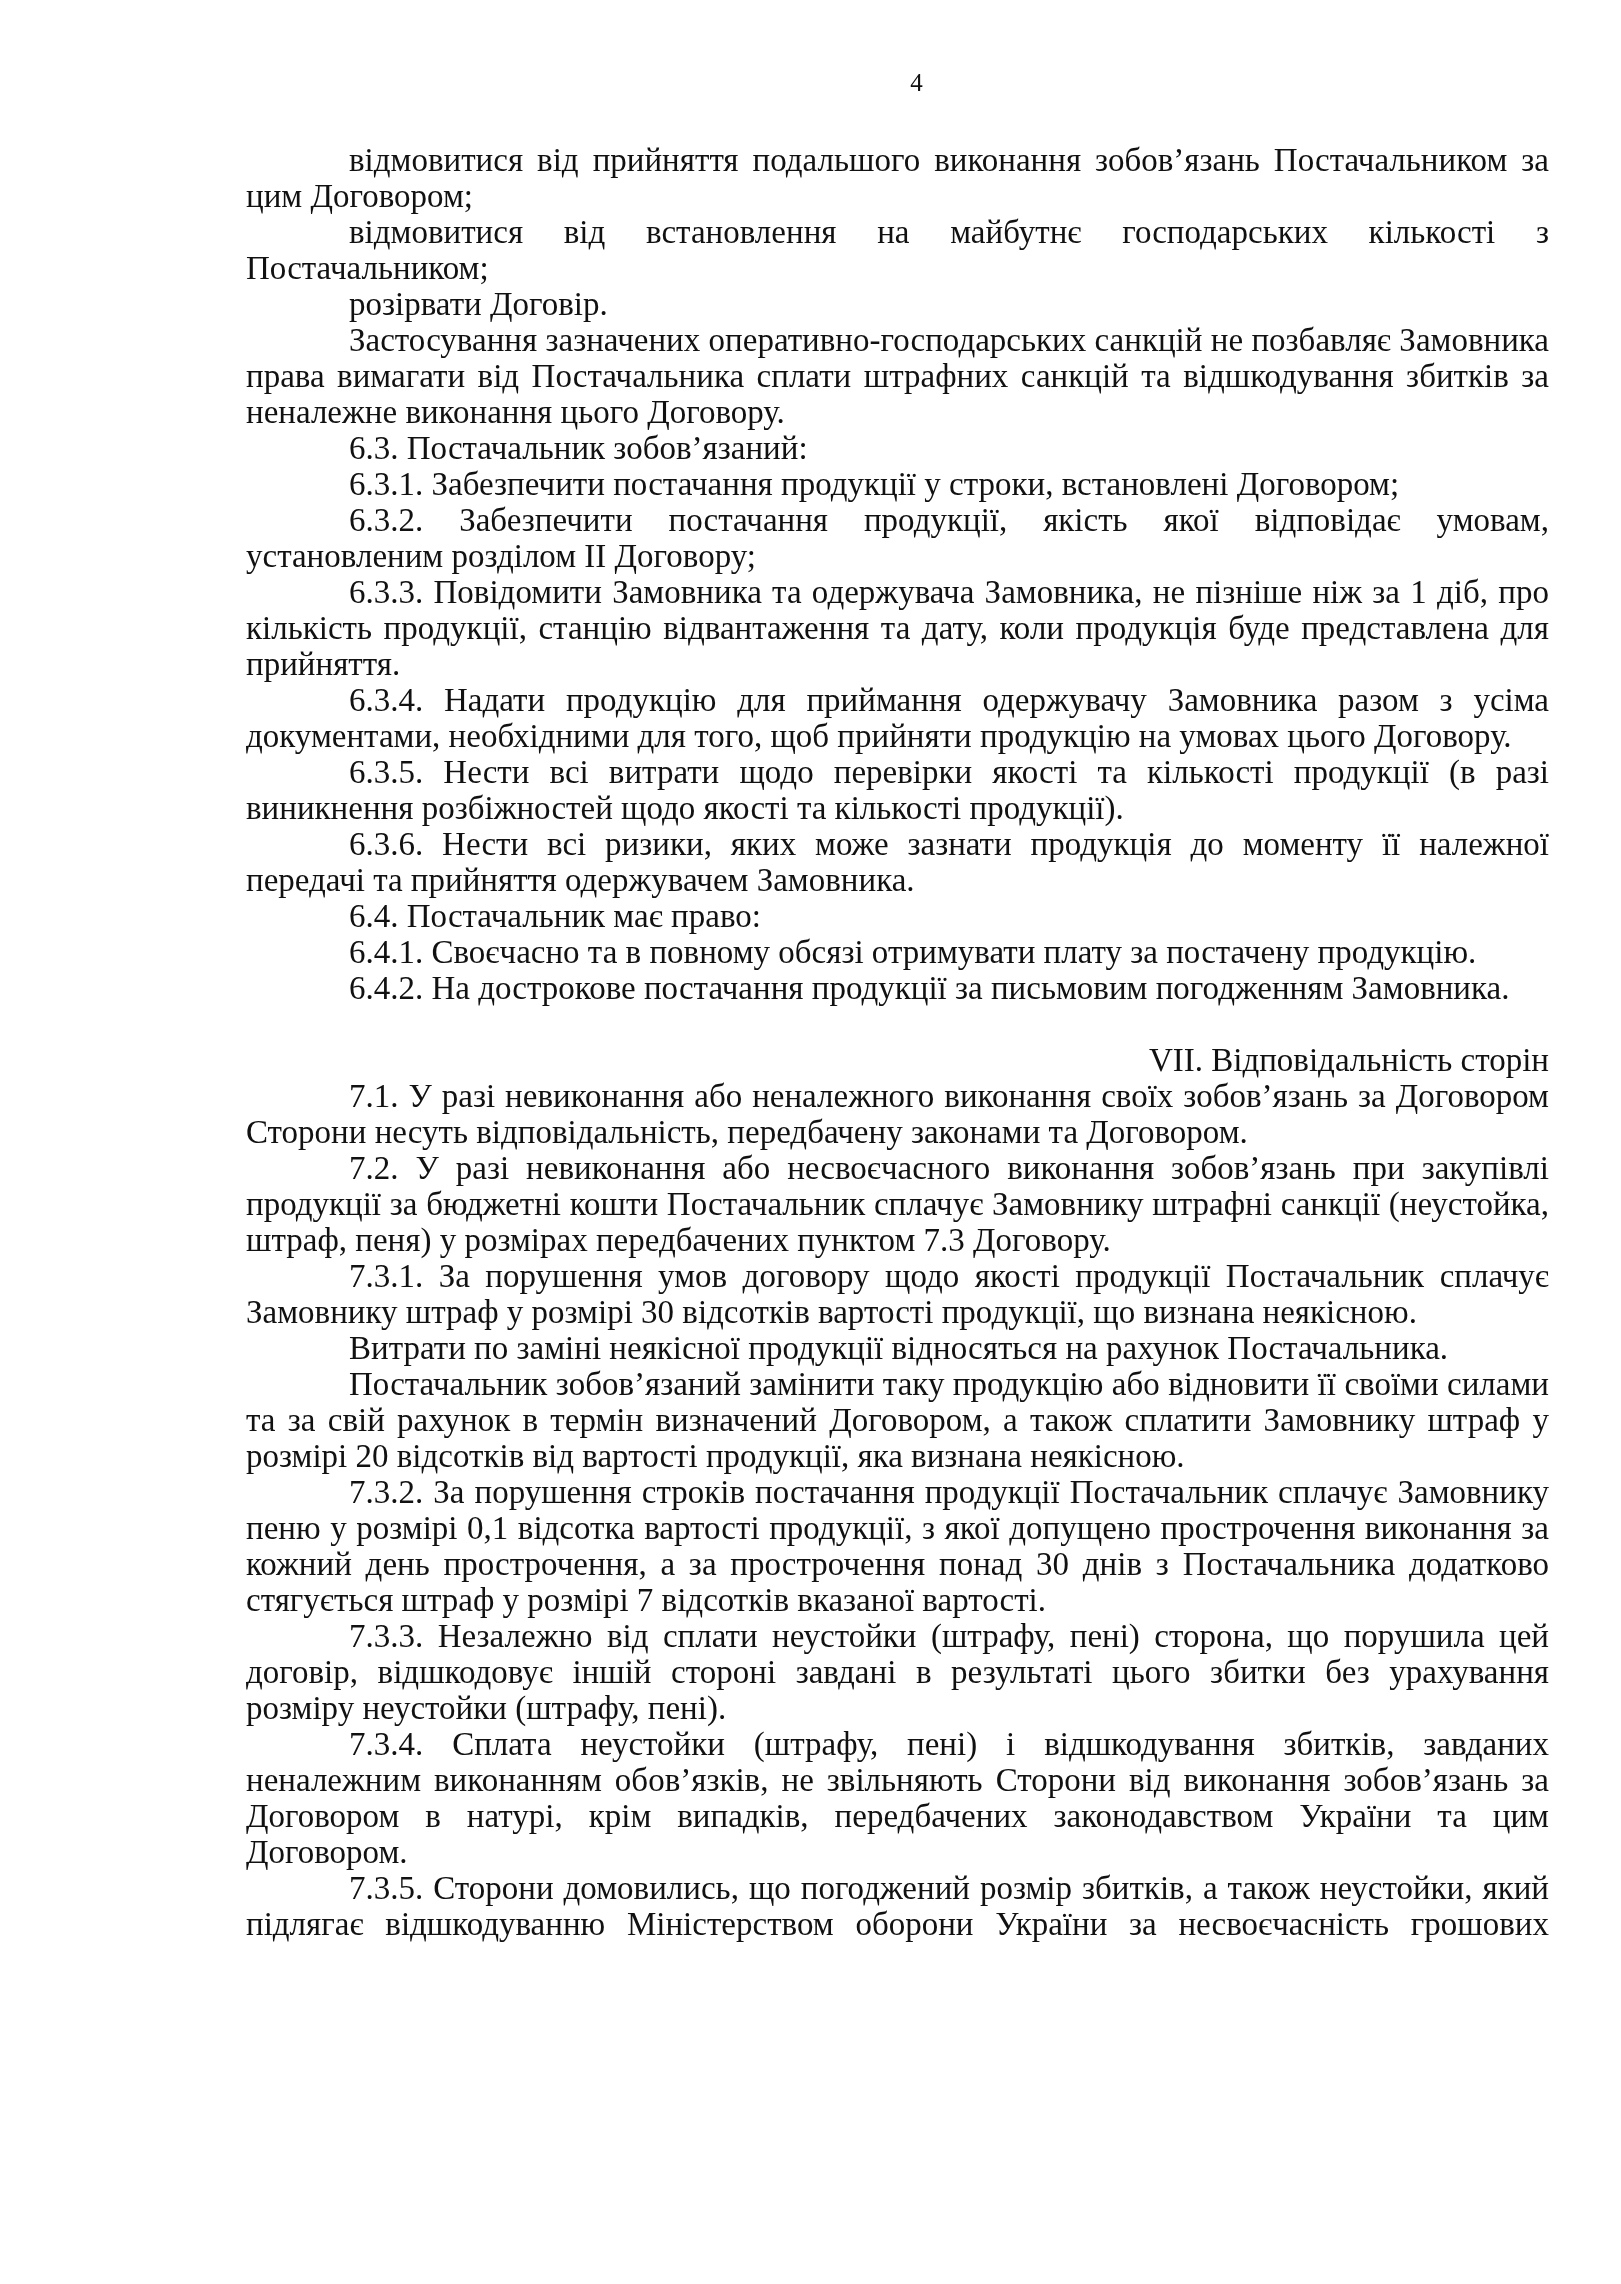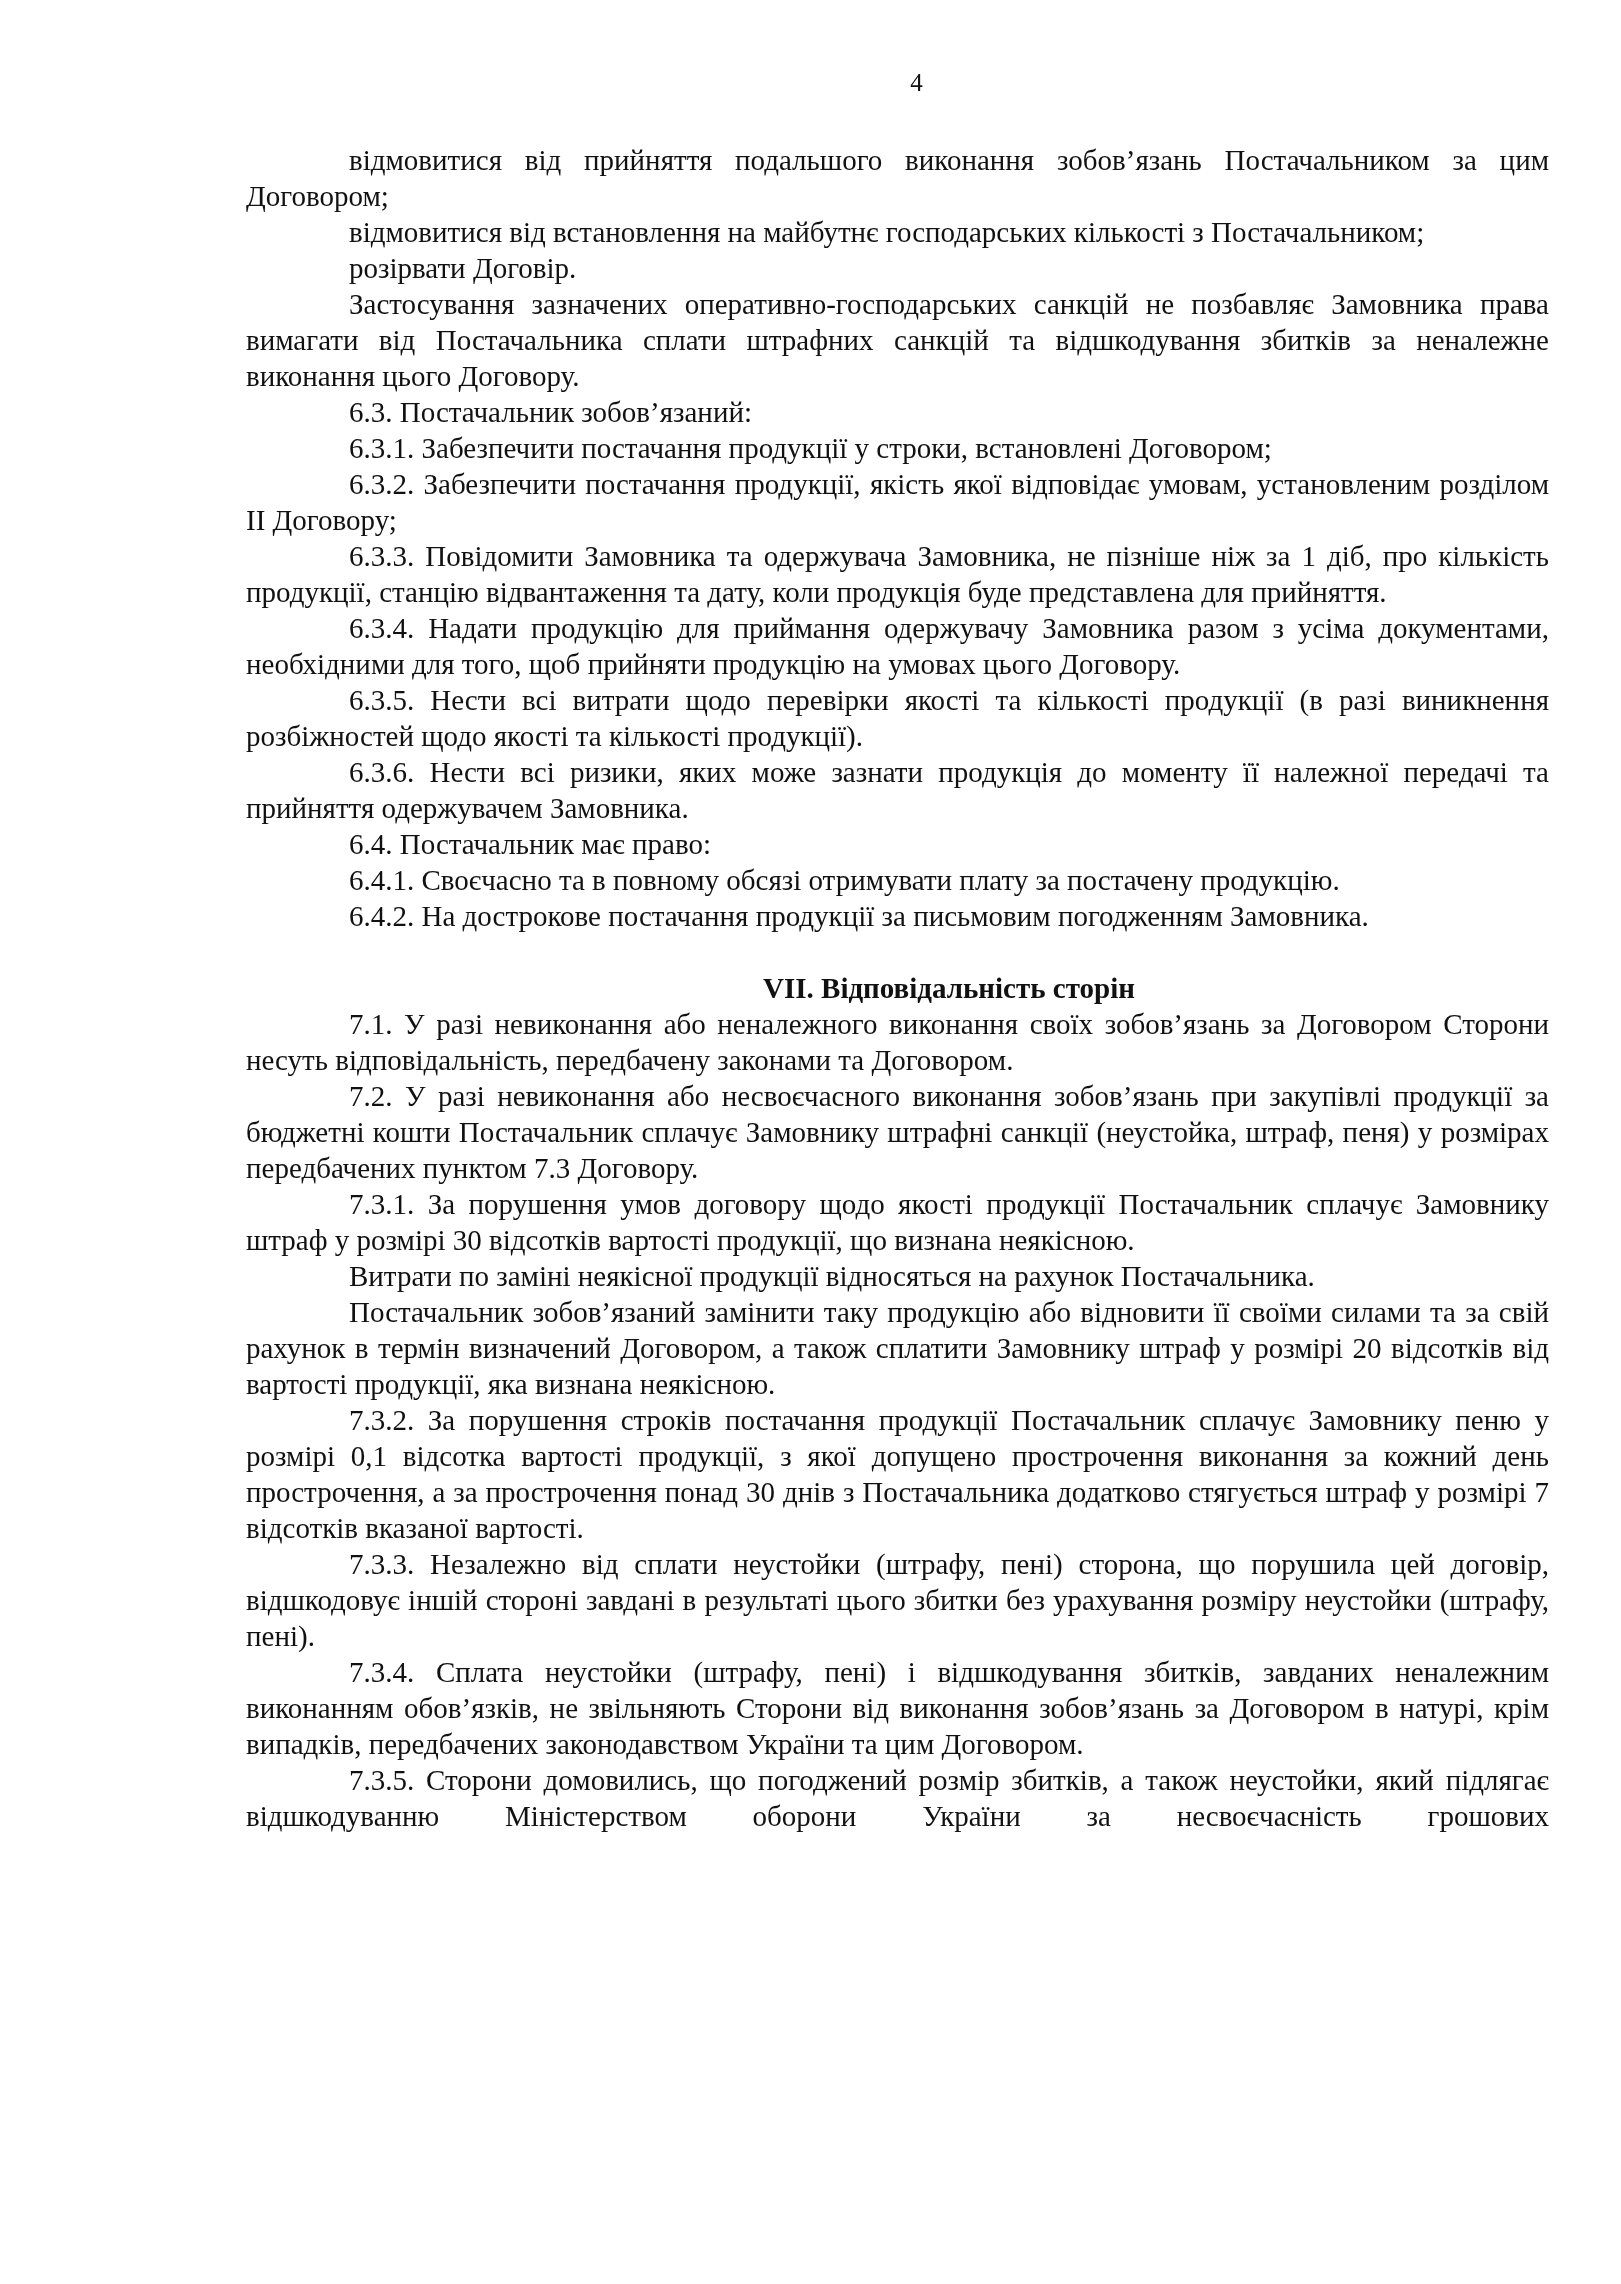--- a/index.html
+++ b/index.html
@@ -22,37 +22,37 @@
       width: 39px;
       text-align: center;
       font-size: 25px;
       line-height: 30px;
     }
     .text-block {
       position: absolute;
       top: 142px;
       left: 246px;
       width: 1303px;
-      font-size: 29px;
+      font-size: 33px;
       line-height: 36px;
     }
     .para {
       margin: 0;
       text-align: justify;
       text-indent: 103px;
       text-align-last: left;
     }
     .blank-line {
       height: 36px;
     }
     .section-heading {
       margin: 0;
       text-indent: 103px;
-      font-weight: bold;
-      text-align: center;
+      font-weight: normal;
+      text-align: right;
     }
   </style>
 </head>
 <body>
 
 <div class="page-number">4</div>
 
 <div class="text-block">
 
   <p class="para">відмовитися від прийняття подальшого виконання зобов’язань Постачальником за цим Договором;</p>

